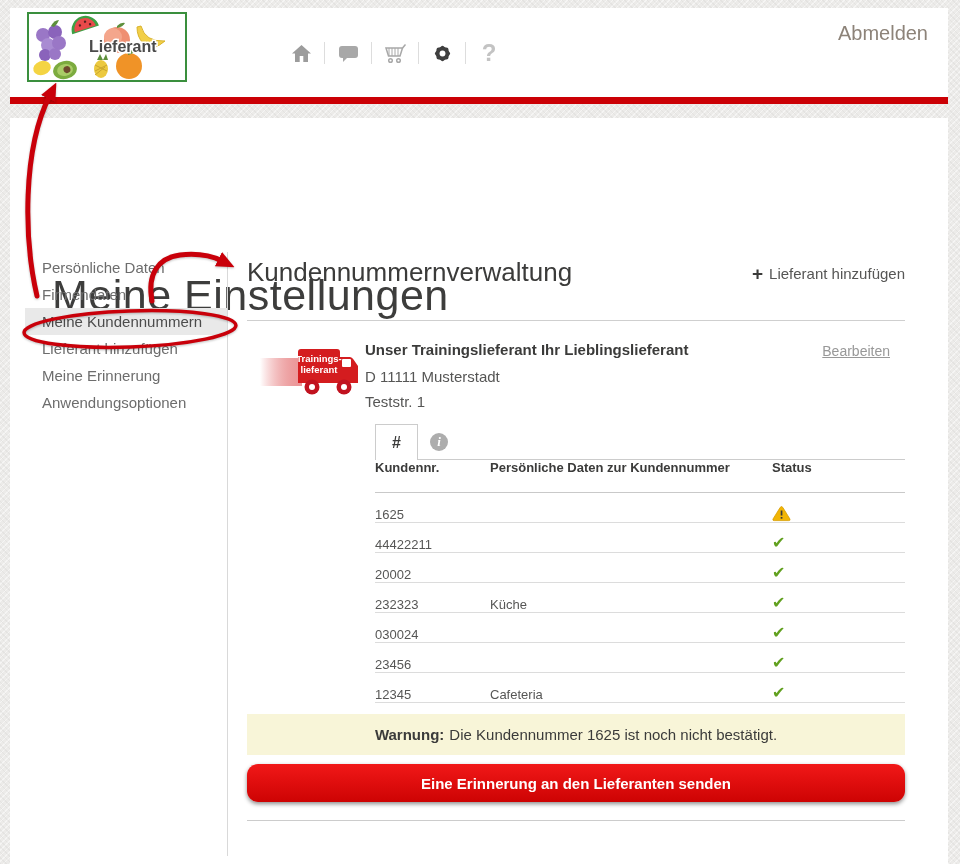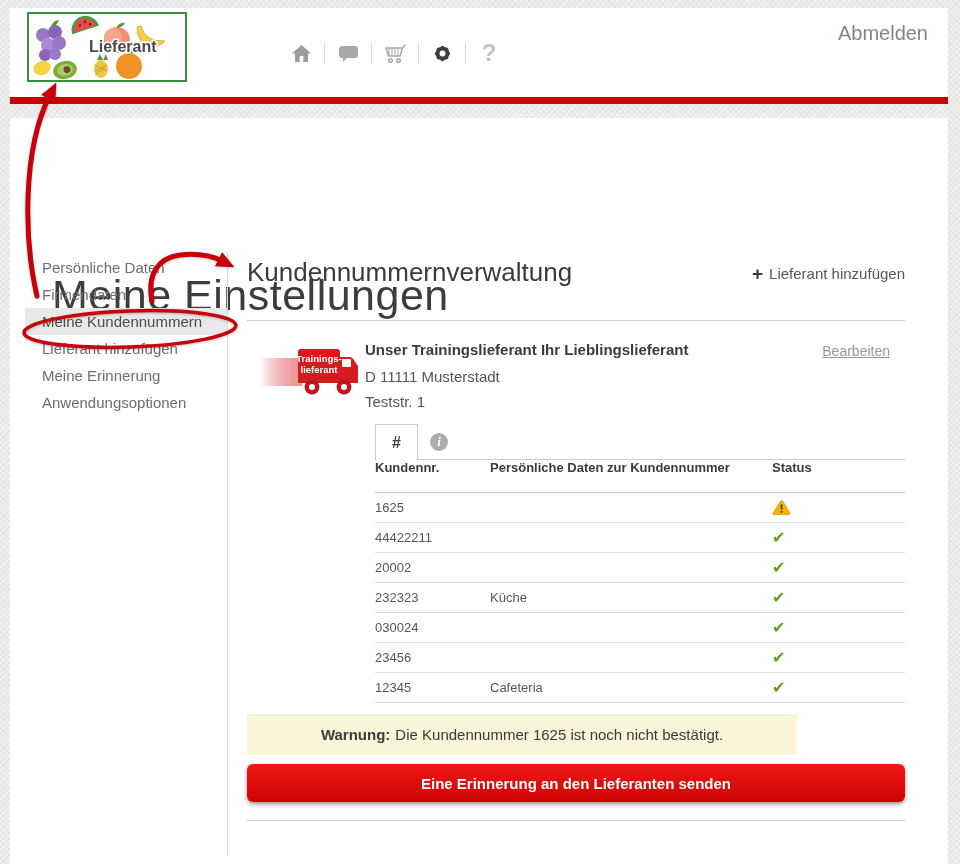--- a/index.html
+++ b/index.html
@@ -46,30 +46,30 @@
                 border:1px solid #ccc; border-bottom:none; z-index:2; display:flex; align-items:center;
                 justify-content:center; font-size:16px; font-weight:bold; color:#3b3b3a; cursor:pointer; }
   .tab-info { position:absolute; left:430px; top:433px; width:18px; height:18px; border-radius:50%;
               background:#adadad; color:#fff; font-family:"Liberation Serif", serif; font-style:italic;
               font-weight:bold; font-size:13px; display:flex; align-items:center; justify-content:center; cursor:pointer; z-index:2; }
   .tabline { position:absolute; left:375px; top:459px; width:530px; height:1px; background:#ccc; z-index:1; }
   
   .cn-table { position:absolute; left:375px; top:460px; width:530px; }
   .t-head { display:flex; height:33px; font-size:13px; font-weight:bold; color:#3b3b3a;
             border-bottom:1px solid #c9c9c9; }
-  .t-row { display:flex; height:30px; align-items:center; font-size:13px; color:#565655;
+  .t-row { display:flex; height:30px; align-items:flex-end; font-size:13px; color:#565655;
            border-bottom:1px solid #dcdcdc; cursor:pointer; }
   .c1 { width:115px; } .c2 { width:280px; } .c3 { width:135px; padding-left:2px; }
   .check { font-family:"DejaVu Sans", sans-serif; color:#61a01f; font-size:16px; font-weight:bold; }
   .warn-icon svg { display:block; }
   
-  .warnbox { position:absolute; left:247px; top:714px; width:550px; height:41px; background:#f8f5d8;
+  .warnbox { position:absolute; left:247px; top:714px; width:658px; height:41px; background:#f8f5d8;
              display:flex; align-items:center; justify-content:center; font-size:15px; color:#3b3b3a; }
   .warnbox b { margin-right:5px; }
-  .remind-btn { position:absolute; left:247px; top:764px; width:658px; height:38px; border:none; border-radius:6px;
+  .remind-btn { position:absolute; left:247px; top:764px; width:658px; height:38px; border:none; border-radius:11px;
                 background:linear-gradient(#f11818, #cd0303); box-shadow:0 2px 4px rgba(0,0,0,0.45);
                 color:#fff; font-family:"Liberation Sans", sans-serif; font-size:15px; font-weight:bold; cursor:pointer; }
   .divider-2 { position:absolute; left:247px; top:820px; width:658px; height:1px; background:#ccc; }
   
   .annotations { position:absolute; left:0; top:0; z-index:20; pointer-events:none;
                  filter:drop-shadow(0 1px 1px rgba(0,0,0,0.25)); }
 </style>
 </head>
 <body>
 

